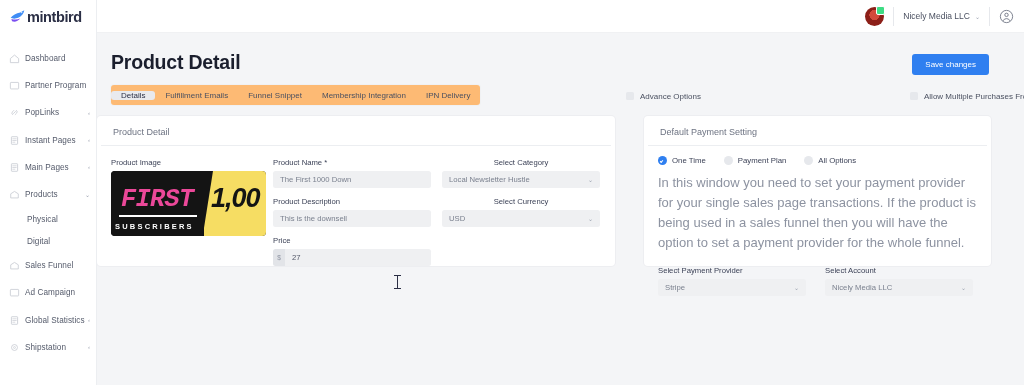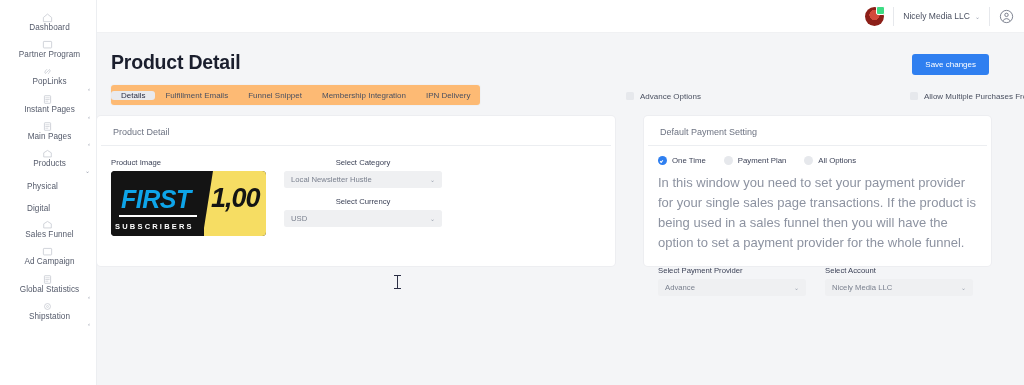--- a/index.html
+++ b/index.html
@@ -31,21 +31,20 @@
     font-size: 14.5px; font-weight: bold; letter-spacing: -0.4px;
     color: #2b2f45;
   }
   .nav { padding-top: 12px; }
   .nav-item {
     display: flex; align-items: center;
     height: 27.2px;
     padding-left: 9px; padding-right: 6px;
     cursor: pointer;
     position: relative;
-    flex-direction: column;
   }
   .nav-ico {
     width: 11px; height: 11px; flex: 0 0 11px;
     margin-right: 5px;
     opacity: .55;
     display: block;
   }
   .nav-label {
     font-size: 8.2px; color: #555b6b; white-space: nowrap;
     letter-spacing: .05px;
@@ -207,22 +206,22 @@
     background: #f6dd63;
   }
   .thumb-black-skew {
     position: absolute; left: 0; top: 0; bottom: 0; width: 66%;
     background: #141414;
     transform: skewX(-9deg); transform-origin: top left;
   }
   .thumb-first {
     position: absolute; left: 10px; top: 14px;
     font-size: 25px; font-weight: bold; font-style: italic;
-    color: #0ea5e9; letter-spacing: -0.5px;
-    font-family: Liberation Sans, sans-serif;
+    color: #ec4899; letter-spacing: -0.5px;
+    font-family: Liberation Mono, monospace;
   }
   .thumb-num {
     position: absolute; left: 100px; top: 12px;
     font-size: 27px; font-weight: bold; font-style: italic;
     color: #141414; letter-spacing: -1px;
   }
   .thumb-rule {
     position: absolute; left: 8px; bottom: 19px; width: 78px;
     height: 2px; background: #fff;
   }
@@ -270,20 +269,28 @@
   .cursor-ibeam .cap { position: absolute; width: 7px; height: 1.3px; background: #2b2f45; left: 0; }
   .cursor-ibeam .cap.t { top: 0; }
   .cursor-ibeam .cap.b { bottom: 0; }
 </style>
 </head>
 <body>
 
 <div class="app">
 
   <aside class="sidebar">
+    <div class="logo-wrap">
+      <svg class="logo-bird" viewBox="0 0 24 22">
+        <path d="M2 13 C5 9 10 6 16 5 L22 2 C21 7 18 11 13 13 C9 14.5 5 14.5 2 13 Z" fill="#3f8df5"></path>
+        <path d="M3 14.5 C7 16 12 16 16 14 C13 18 8 19.5 4 18 Z" fill="#7b4ff0"></path>
+        <circle cx="18.2" cy="5.2" r="0.9" fill="#ffffff"></circle>
+      </svg>
+      <span class="logo-text">mintbird</span>
+    </div>
 
     <nav class="nav">
 
       <div class="nav-item">
         <svg class="nav-ico" viewBox="0 0 16 16">
           <path d="M2 8 L8 3 L14 8 L14 14 L2 14 Z" fill="none" stroke="#9aa0ae" stroke-width="1.2"></path>
         </svg>
         <span class="nav-label">Dashboard</span>
         <span class="nav-caret"></span>
       </div>
@@ -437,20 +444,36 @@
                 <div class="thumb-yellow"></div>
                 <div class="thumb-black-skew"></div>
                 <div class="thumb-tick"></div>
                 <div class="thumb-first">FIRST</div>
                 <div class="thumb-num">1,00</div>
                 <div class="thumb-rule"></div>
                 <div class="thumb-subs">SUBSCRIBERS</div>
               </div>
             </div>
 
+            <div class="col-f1">
+              <span class="fld-label">
+                <span>Product Name</span>
+                <span class="req">*</span>
+              </span>
+              <div class="fld">The First 1000 Down</div>
+
+              <span class="fld-label">Product Description</span>
+              <div class="fld">This is the downsell</div>
+
+              <span class="fld-label">Price</span>
+              <div class="price-wrap">
+                <div class="price-addon">$</div>
+                <div class="price-input">27</div>
+              </div>
+            </div>
 
             <div class="col-f2">
               <span class="fld-label">Select Category</span>
               <div class="fld fld-select">
                 <span>Local Newsletter Hustle</span>
                 <span class="sel-caret">⌄</span>
               </div>
 
               <span class="fld-label">Select Currency</span>
               <div class="fld fld-select">
@@ -480,21 +503,21 @@
                 <span class="radio-label">All Options</span>
               </div>
             </div>
 
             <p class="payment-note">In this window you need to set your payment provider for your single sales page transactions. If the product is being used in a sales funnel then you will have the option to set a payment provider for the whole funnel.</p>
 
             <div class="pay-fields">
               <div class="pay-col">
                 <span class="fld-label">Select Payment Provider</span>
                 <div class="fld fld-select">
-                  <span>Advance</span>
+                  <span>Stripe</span>
                   <span class="sel-caret">⌄</span>
                 </div>
               </div>
               <div class="pay-col">
                 <span class="fld-label">Select Account</span>
                 <div class="fld fld-select">
                   <span>Nicely Media LLC</span>
                   <span class="sel-caret">⌄</span>
                 </div>
               </div>

